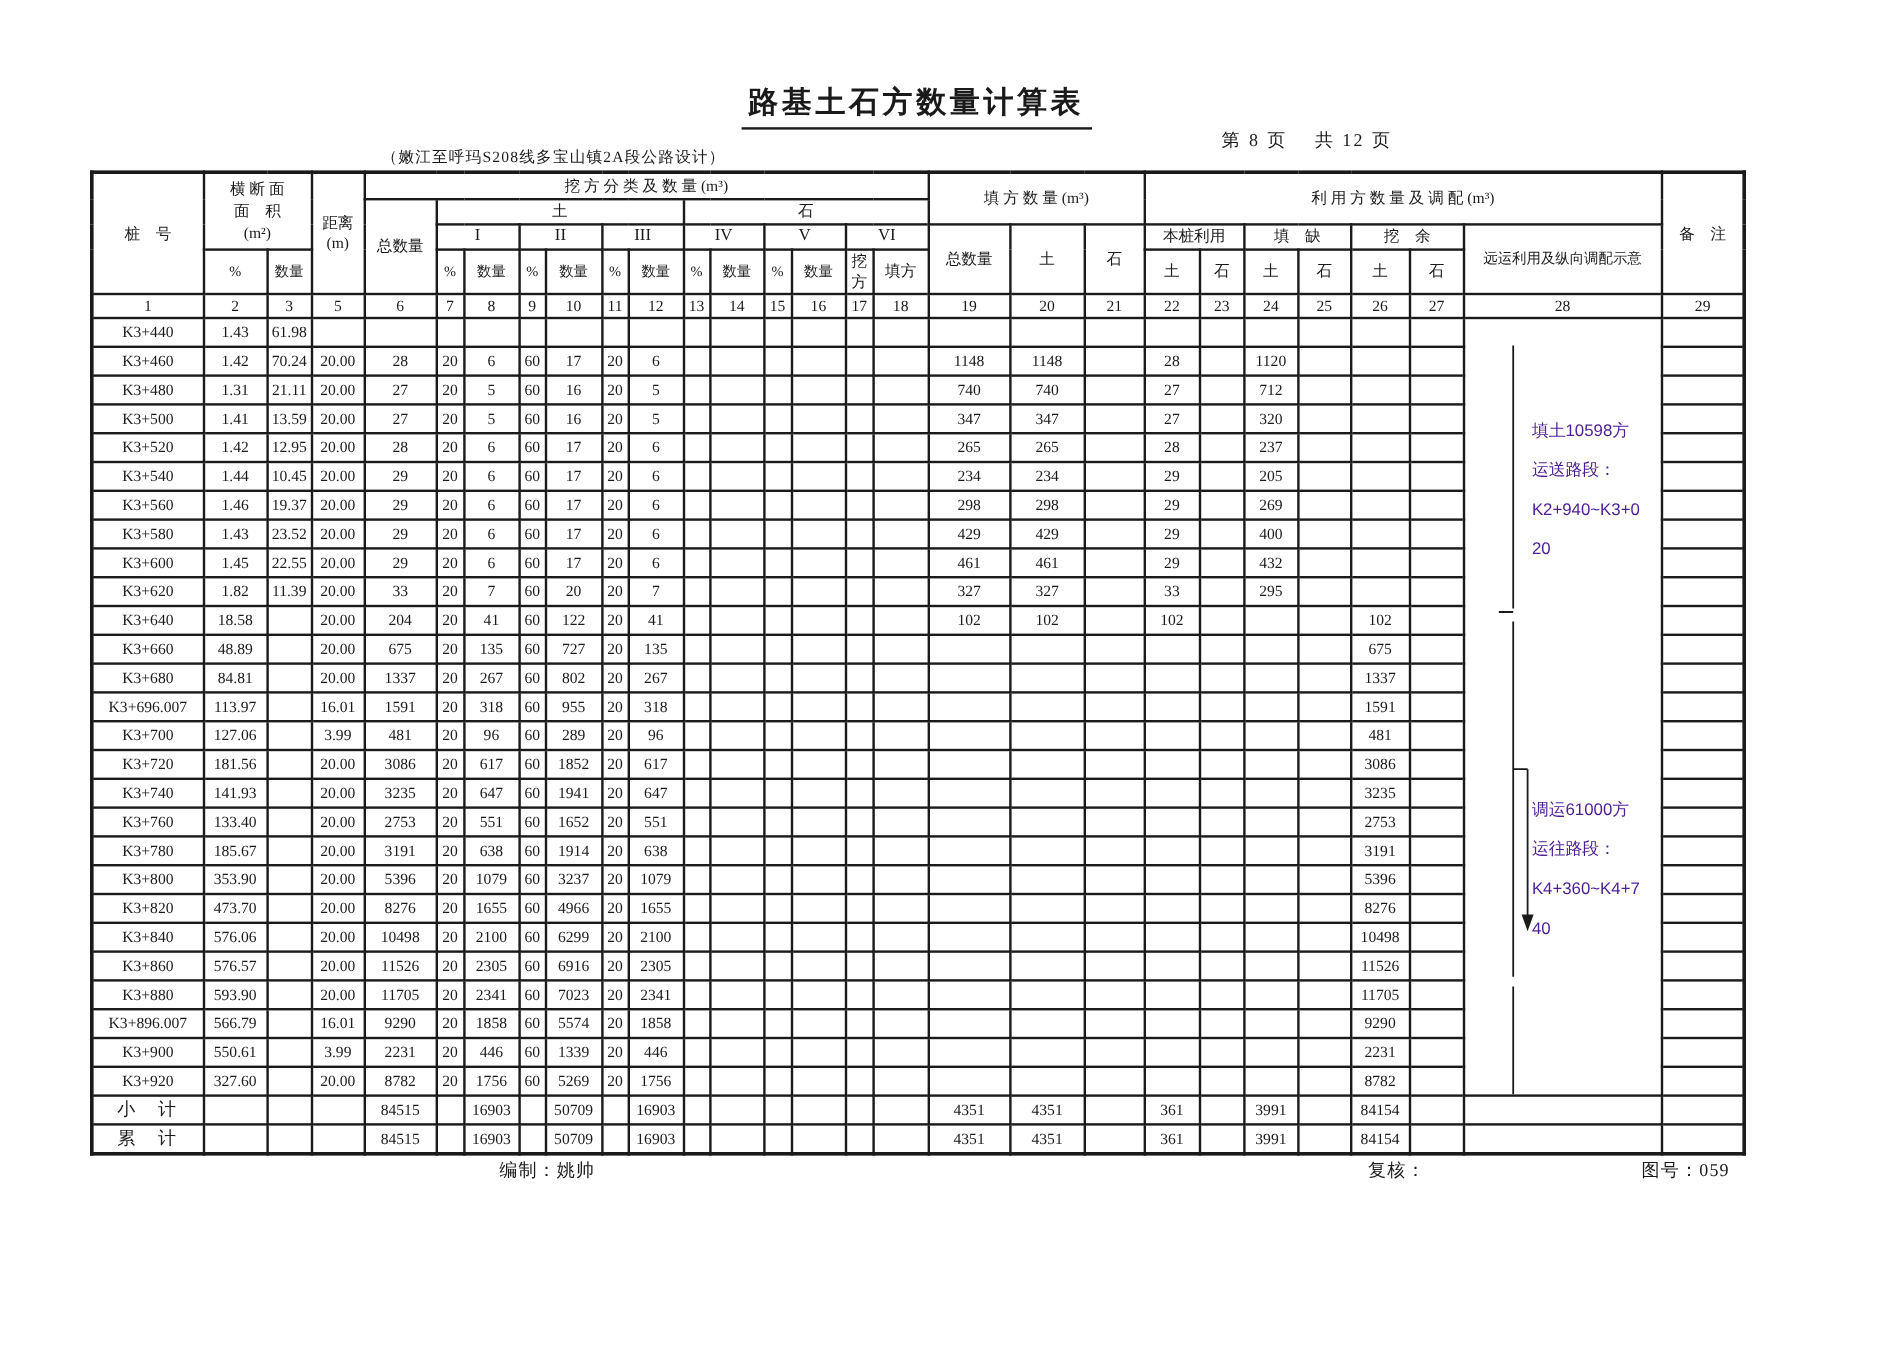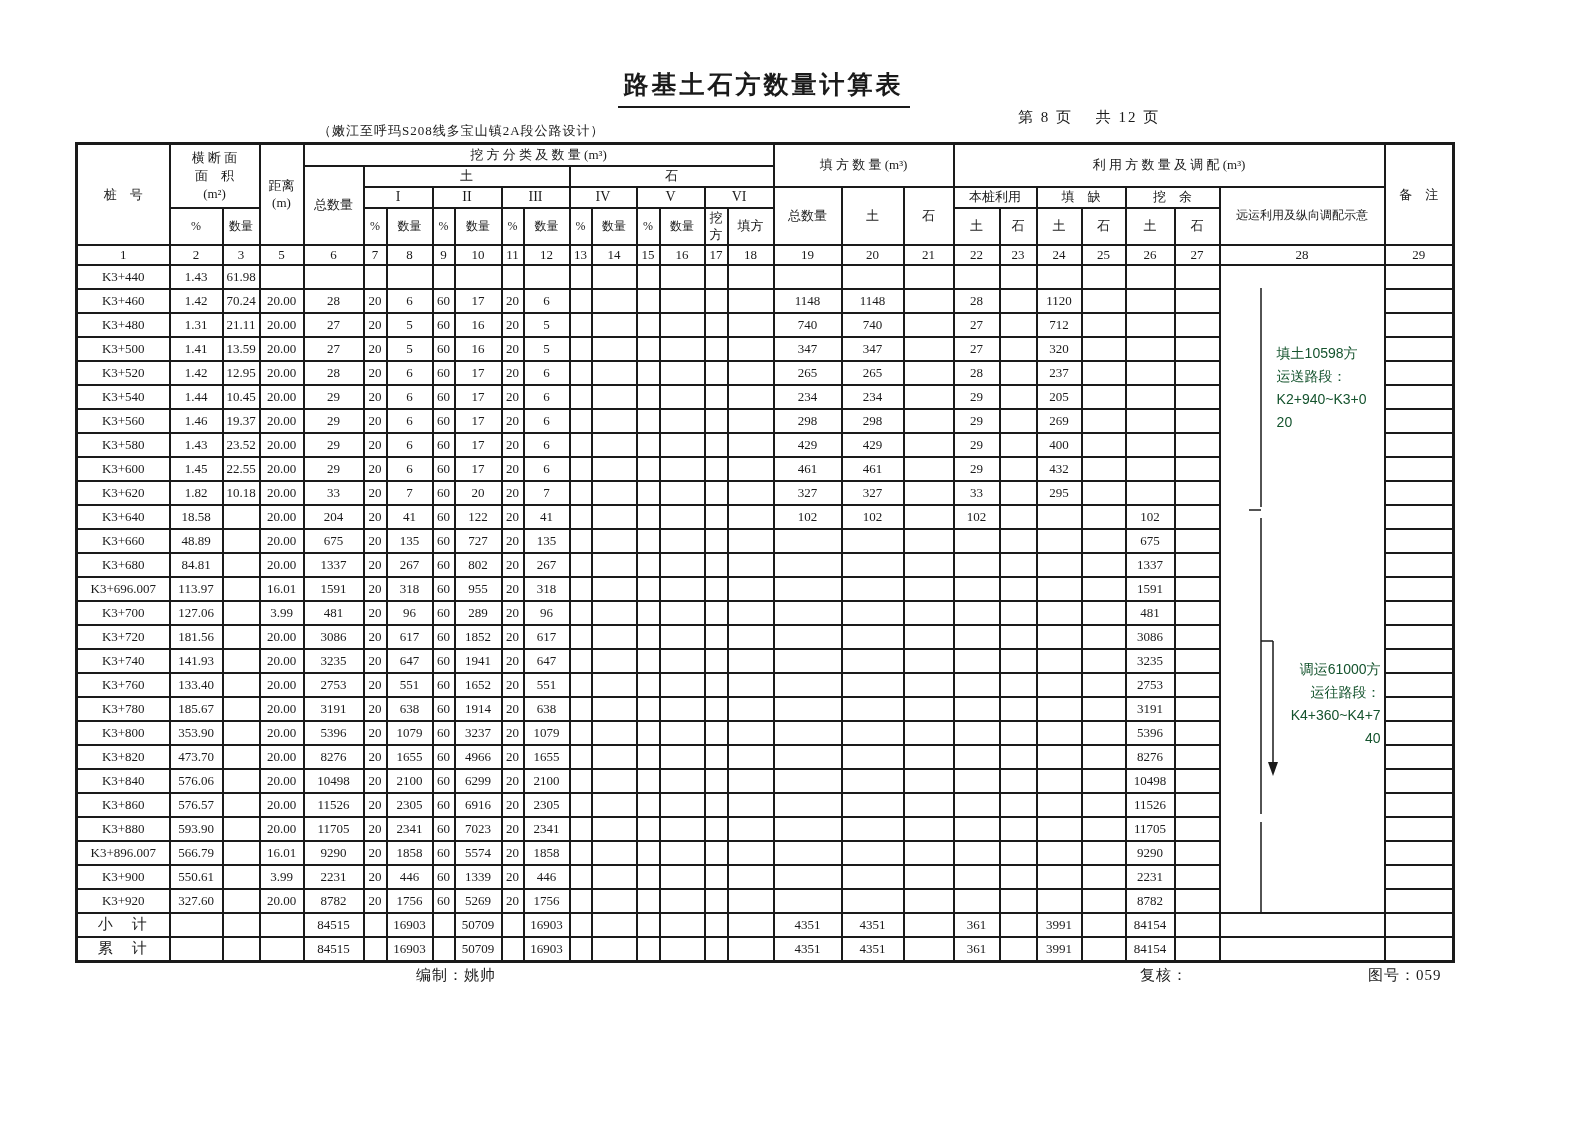--- a/index.html
+++ b/index.html
@@ -35,25 +35,25 @@
   tbody td { height:22px; font-size:13px; }
   td.station { font-weight:bold; }
   td.summary-label { font-size:15px; letter-spacing:2px; }
   td.diagram-cell { position:relative; padding:0; }
   .diagram { position:absolute; left:0; top:0; width:161px; height:650px; text-align:left; }
   .diagram svg { position:absolute; left:0; top:0; }
   .diagram svg line { stroke:#1a1a1a; stroke-width:1.5; }
   .diagram svg polygon { fill:#1a1a1a; }
   .note {
     position:absolute; left:56px; width:104px;
-    font-family:"Liberation Sans", sans-serif; font-size:14px; line-height:23px;
-    white-space:pre-line; color:#14532d;
+    font-family:"Liberation Sans", sans-serif; font-size:14px; line-height:33px;
+    white-space:pre-line; color:#4c1d95;
   }
   .note1 { top:76px; }
-  .note2 { top:392px;text-align:right; }
+  .note2 { top:392px; }
   .footer-text { position:absolute; top:966px; font-size:15px; letter-spacing:1px; }
   .footer-editor  { left:416px;font-family:Liberation Serif, serif; }
   .footer-reviewer{ left:1116px;margin-left:24px; }
   .footer-drawing { left:1368px; }
 </style>
 </head>
 <body>
 
 <div class="sheet">
 
@@ -457,21 +457,21 @@
           <td></td>
           <td>432</td>
           <td></td>
           <td></td>
           <td></td>
           <td></td>
         </tr>
         <tr>
           <td class="station">K3+620</td>
           <td>1.82</td>
-          <td>10.18</td>
+          <td>11.39</td>
           <td>20.00</td>
           <td>33</td>
           <td>20</td>
           <td>7</td>
           <td>60</td>
           <td>20</td>
           <td>20</td>
           <td>7</td>
           <td></td>
           <td></td>

